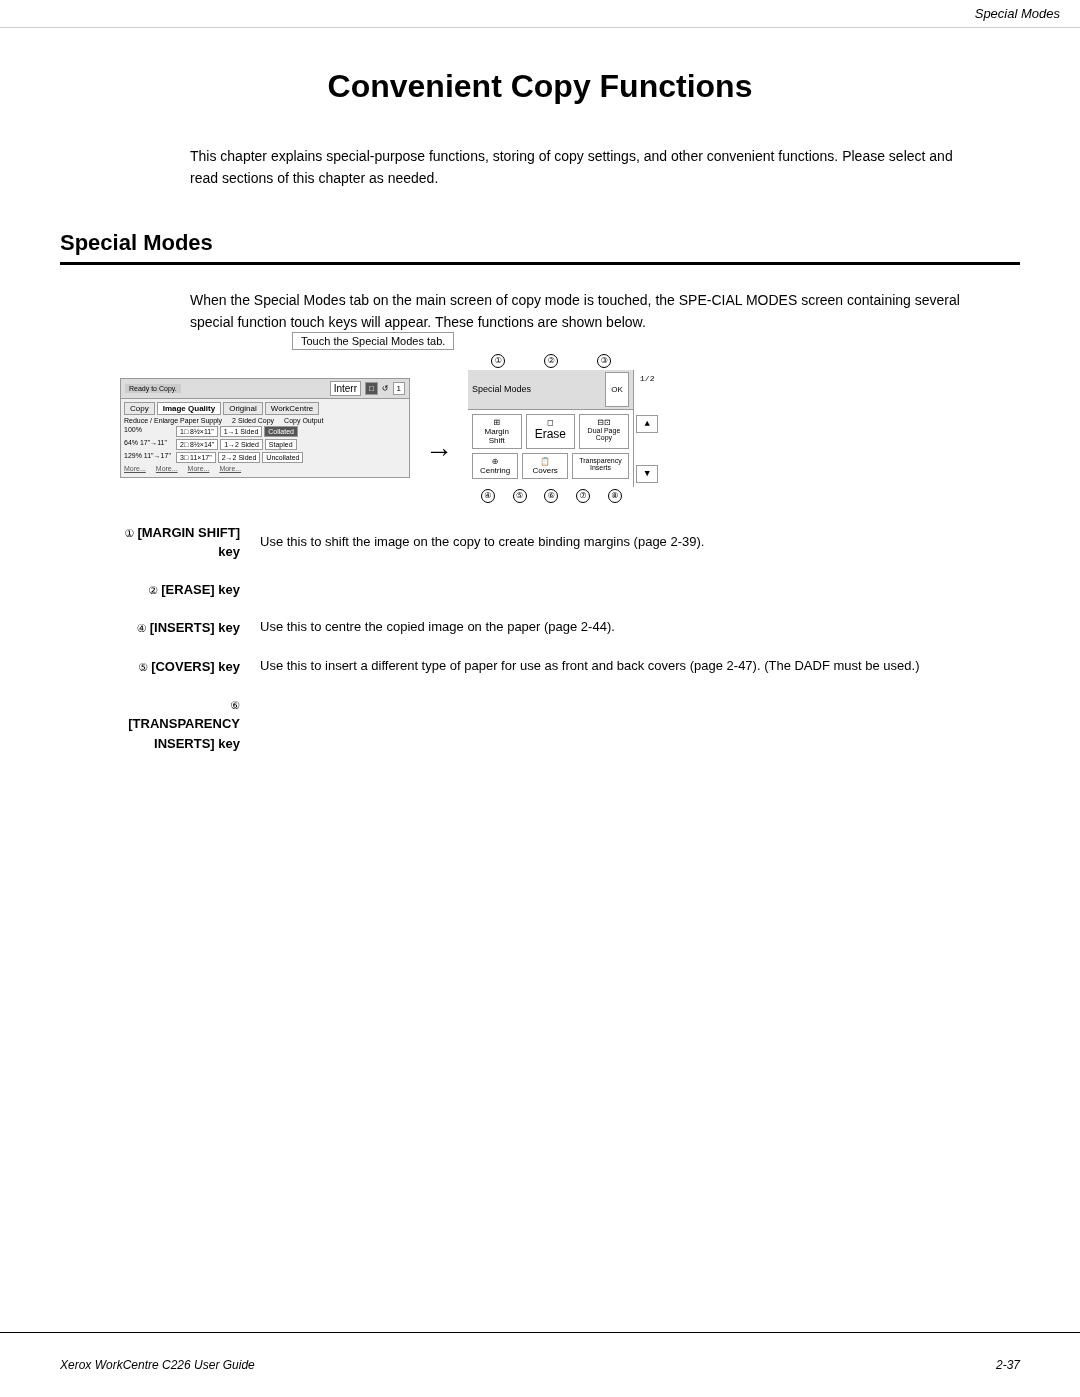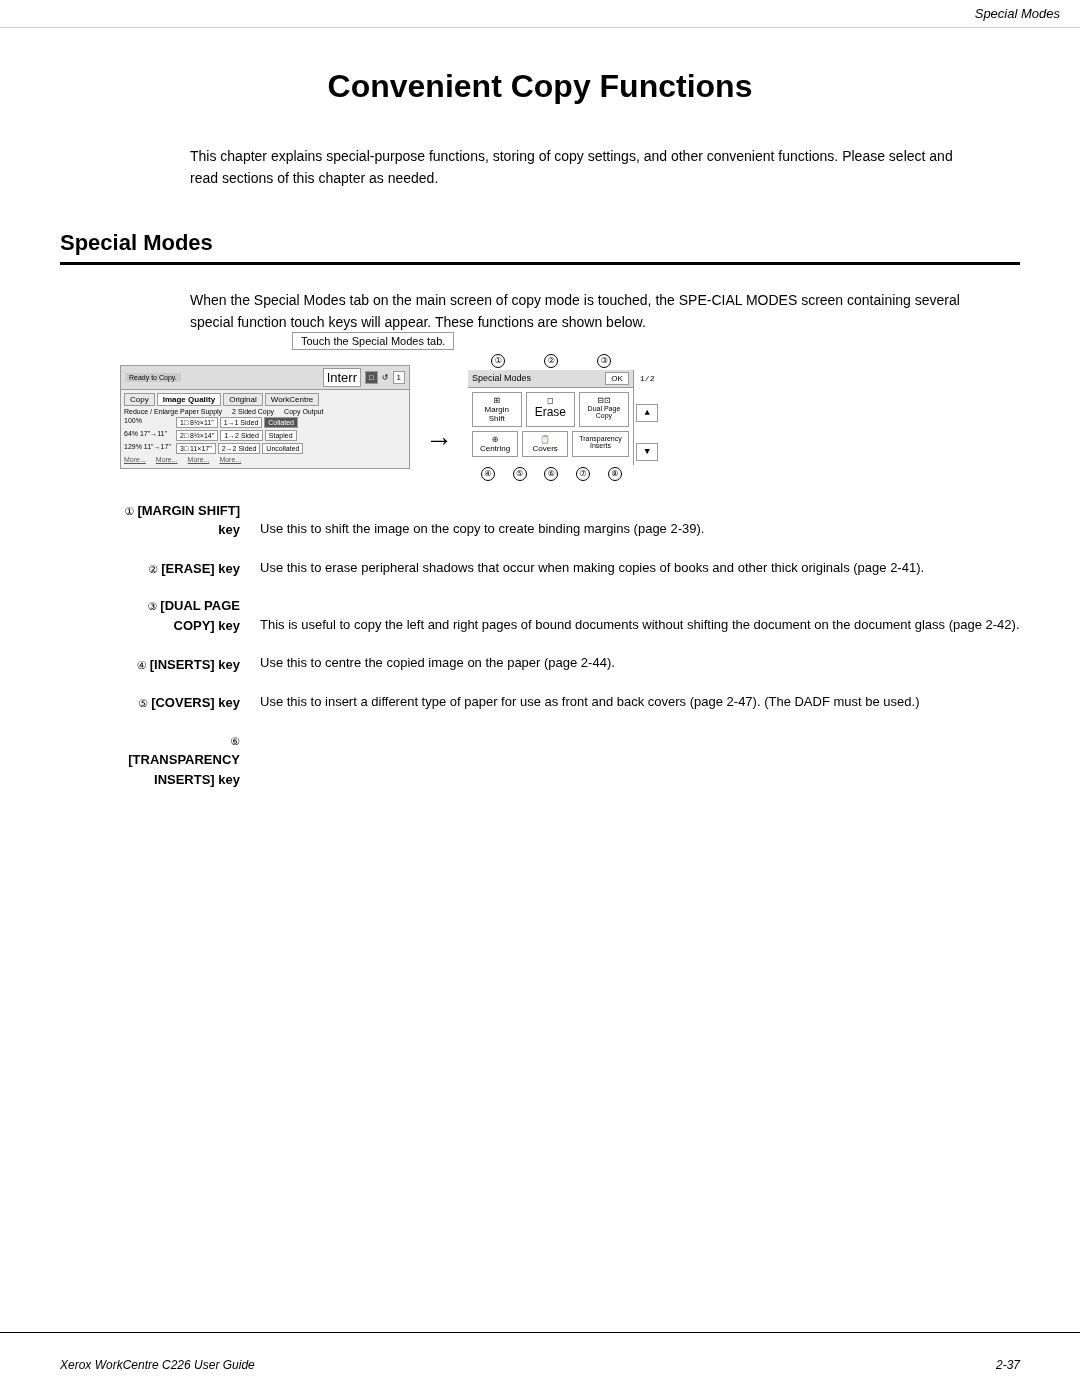--- a/index.html
+++ b/index.html
@@ -160,21 +160,21 @@
       display: flex;
       align-items: center;
       justify-content: space-between;
       padding: 2px 4px;
       font-size: 9px;
     }
 
     .sp-ok-btn {
       border: 1px solid #999;
       background: #fff;
-      padding: 1px 5px;
+      padding: 12px 5px;
       font-size: 8px;
     }
 
     .sp-body {
       padding: 4px;
     }
 
     .sp-row {
       display: flex;
       gap: 4px;
@@ -228,21 +228,21 @@
     }
 
     
     .desc-list {
       margin-top: 20px;
     }
 
     .desc-item {
       display: flex;
       margin-bottom: 18px;
-      align-items: flex-end;
+      align-items: center;
     }
 
     .desc-key {
       min-width: 200px;
       max-width: 200px;
       text-align: right;
       padding-right: 20px;
       font-size: 13px;
       font-weight: bold;
       line-height: 1.5;
@@ -324,21 +324,21 @@
 
   <div class="diagram-wrapper">
     <div class="callout-absolute">Touch the Special Modes tab.</div>
 
     <div class="diagram-flex">
 
       <div class="touch-panel">
         <div class="panel-top-bar">
           <div class="panel-ready" style="font-size:7px;">Ready to Copy.</div>
           <div style="flex:1;"></div>
-          <div style="font-size:13px;border:1px solid #999;padding:1px 3px;background:#fff;">Interr</div>
+          <div style="font-size:10px;border:1px solid #999;padding:1px 3px;background:#fff;">Interr</div>
           <div style="font-size:8px;border:1px solid #999;padding:1px 3px;background:#555;color:#fff;">□</div>
           <div style="font-size:8px;">↺</div>
           <div style="font-size:8px;border:1px solid #999;padding:1px 3px;background:#fff;">1</div>
         </div>
         <div class="panel-body">
           <div class="panel-tabs">
             <div class="panel-tab">Copy</div>
             <div class="panel-tab active">Image Quality</div>
             <div class="panel-tab">Original</div>
             <div class="panel-tab">WorkCentre</div>
@@ -452,29 +452,22 @@
       <div class="desc-key">
         <span class="num-ref">① </span><strong>[MARGIN SHIFT]<br>key</strong>
       </div>
       <div class="desc-val">Use this to shift the image on the copy to create binding margins (page 2-39).</div>
     </div>
 
     <div class="desc-item">
       <div class="desc-key">
         <span class="num-ref">② </span><strong>[ERASE] key</strong>
       </div>
-      <div class="desc-val">Use this to erase peripheral shadows that occur when making copies of books and other thick originals (page 2-41).</div>
-    </div>
-
-    <div class="desc-item">
-      <div class="desc-key">
-        <span class="num-ref">③ </span><strong>[DUAL PAGE<br>COPY] key</strong>
-      </div>
-      <div class="desc-val">This is useful to copy the left and right pages of bound documents without shifting the document on the document glass (page 2-42).</div>
-    </div>
+    </div>
+
 
     <div class="desc-item">
       <div class="desc-key">
         <span class="num-ref">④ </span><strong>[INSERTS] key</strong>
       </div>
       <div class="desc-val">Use this to centre the copied image on the paper (page 2-44).</div>
     </div>
 
     <div class="desc-item">
       <div class="desc-key">

